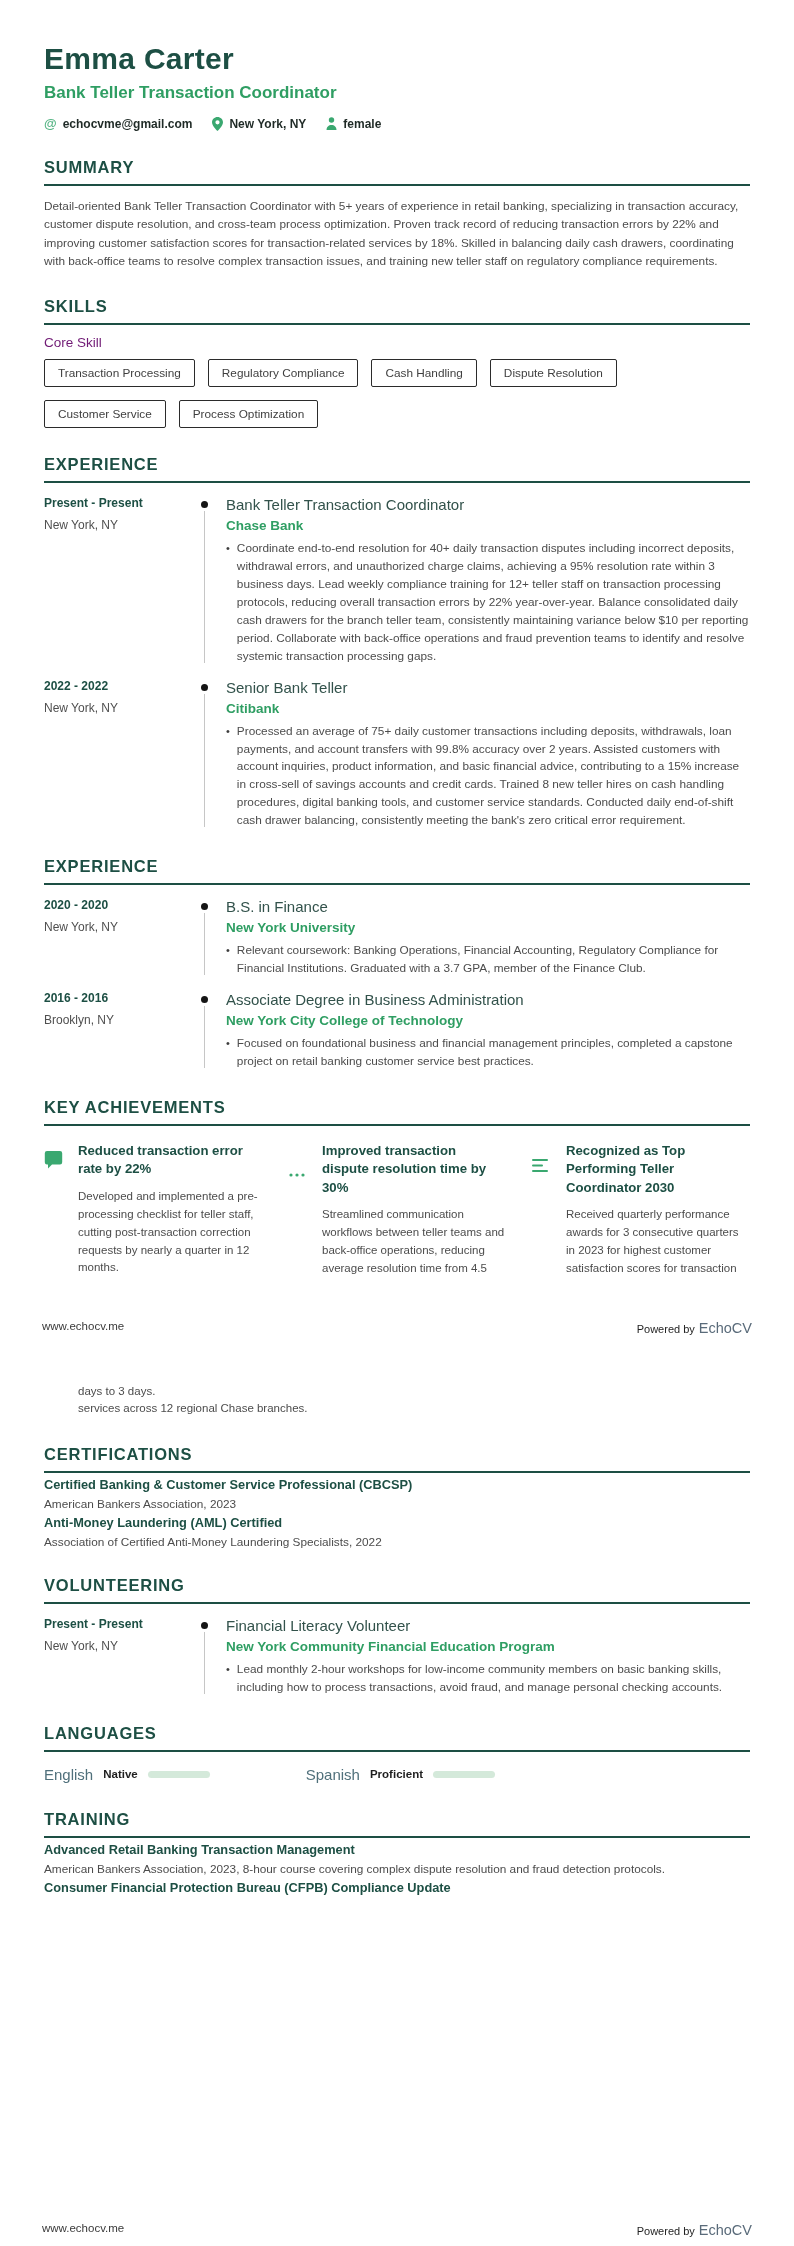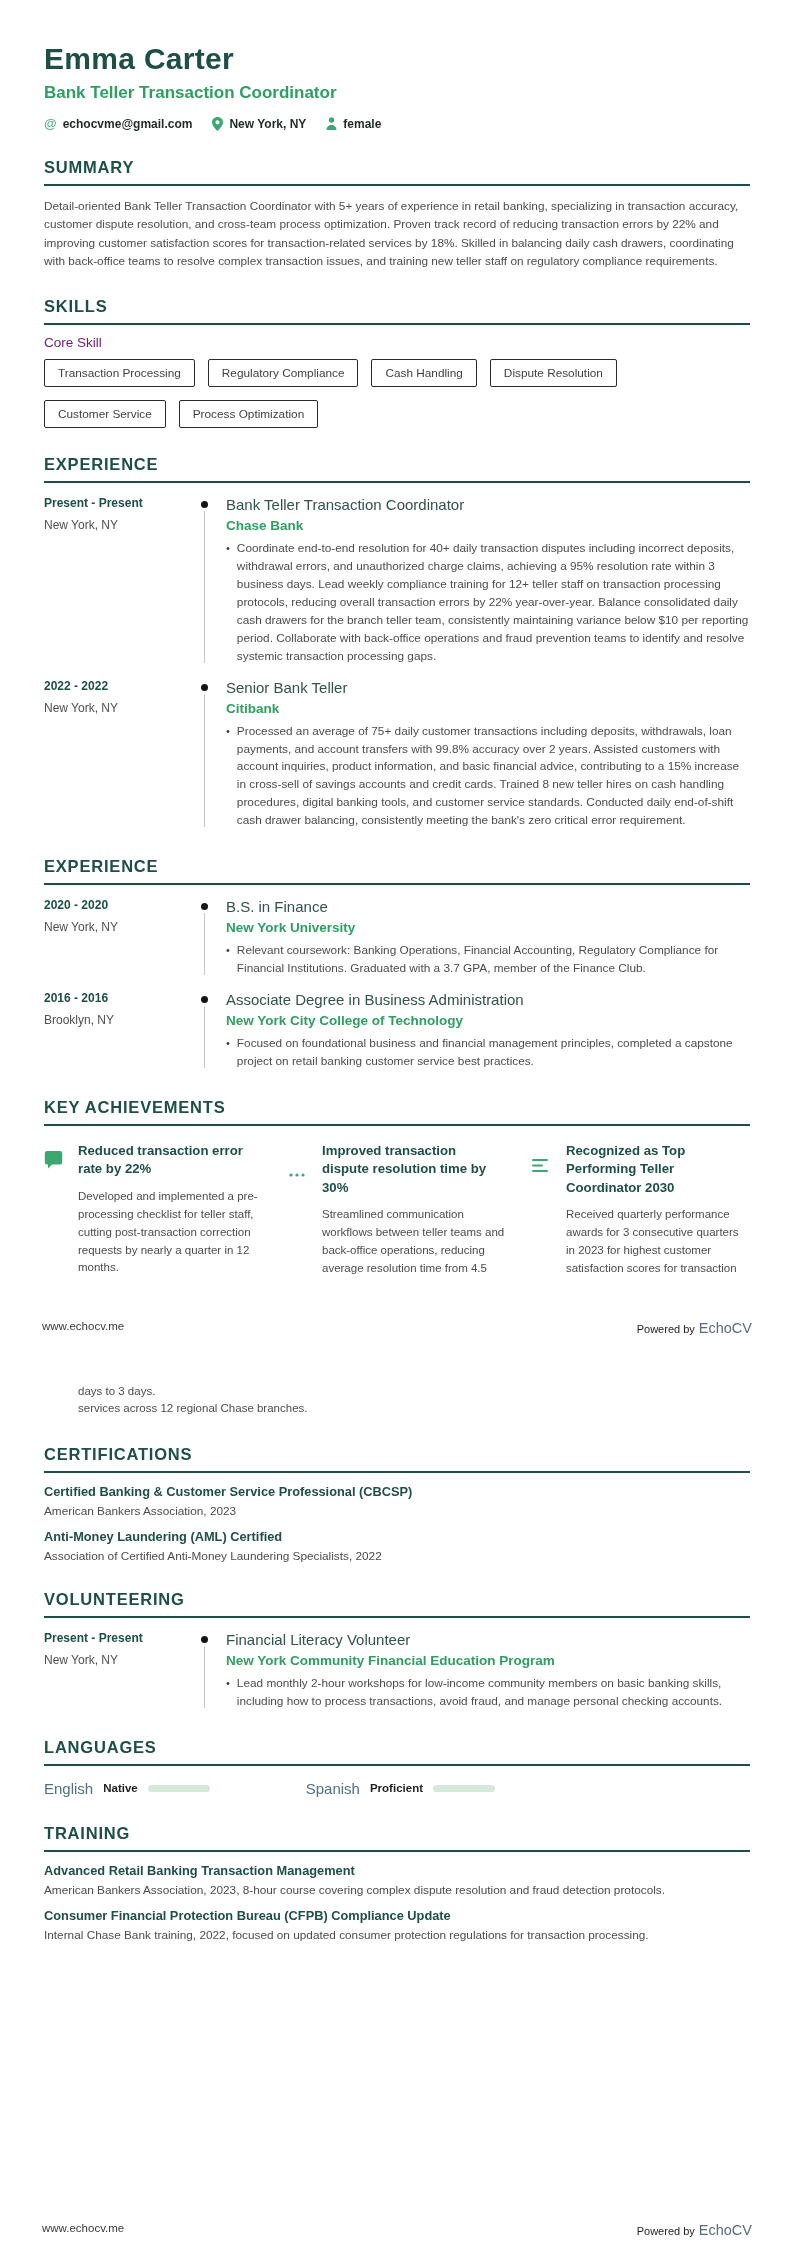--- a/index.html
+++ b/index.html
@@ -61,21 +61,21 @@
 
   
   .footer-row { display:flex; justify-content:space-between; align-items:flex-start; padding:0 39px; }
   .footer-flow { margin-top:42px; }
   .footer-bottom { position:absolute; left:0; right:0; bottom:8px; }
   .footer-site { font-size:11.5px; color:#3a3a3a; }
   .footer-powered { font-size:11px; color:#1f1f1f; }
   .footer-brand { font-size:14.5px; color:#5a6b7a; margin-left:4px; }
 
   
-  .cred-item { margin-top:11px; }
+  .cred-item { margin-top:4px; }
   .cred-title { font-size:12.8px; font-weight:700; color:#1d4f44; }
   .cred-org { margin-top:5px; font-size:11.8px; color:#4c4c4c; }
 
   
   .lang-row { margin-top:14px; display:flex; gap:96px; }
   .lang-item { display:flex; align-items:center; gap:10px;justify-content:flex-end; }
   .lang-name { font-size:15px; color:#50707b; }
   .lang-level { font-size:11.5px; font-weight:700; color:#1f1f1f; }
   .lang-bar { width:62px; height:7px; border-radius:4px; background:#d4e9da; overflow:hidden; }
   .lang-fill { height:100%; border-radius:4px; background:#3aa870; }
@@ -305,21 +305,20 @@
     </div>
 
     <div class="section">
       <div class="section-heading">TRAINING</div>
       <div class="cred-item">
         <div class="cred-title">Advanced Retail Banking Transaction Management</div>
         <div class="cred-org">American Bankers Association, 2023, 8-hour course covering complex dispute resolution and fraud detection protocols.</div>
       </div>
       <div class="cred-item">
         <div class="cred-title">Consumer Financial Protection Bureau (CFPB) Compliance Update</div>
-        <div class="cred-org">Internal Chase Bank training, 2022, focused on updated consumer protection regulations for transaction processing.</div>
       </div>
     </div>
   </div>
 
   <div class="footer-row footer-bottom">
     <span class="footer-site">www.echocv.me</span>
     <span class="footer-powered">
       <span>Powered by</span><span class="footer-brand">EchoCV</span>
     </span>
   </div>

